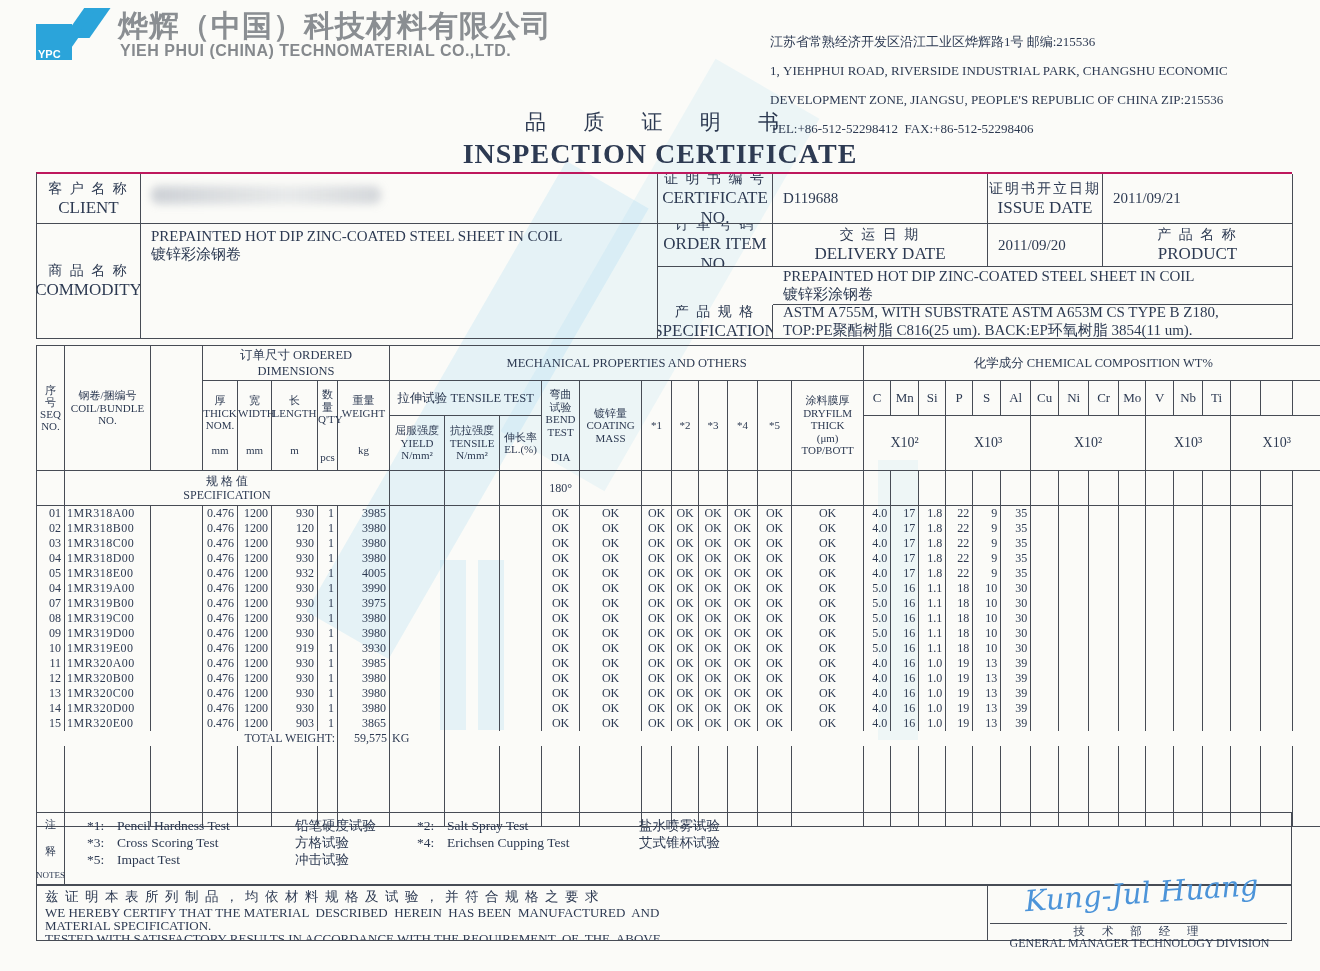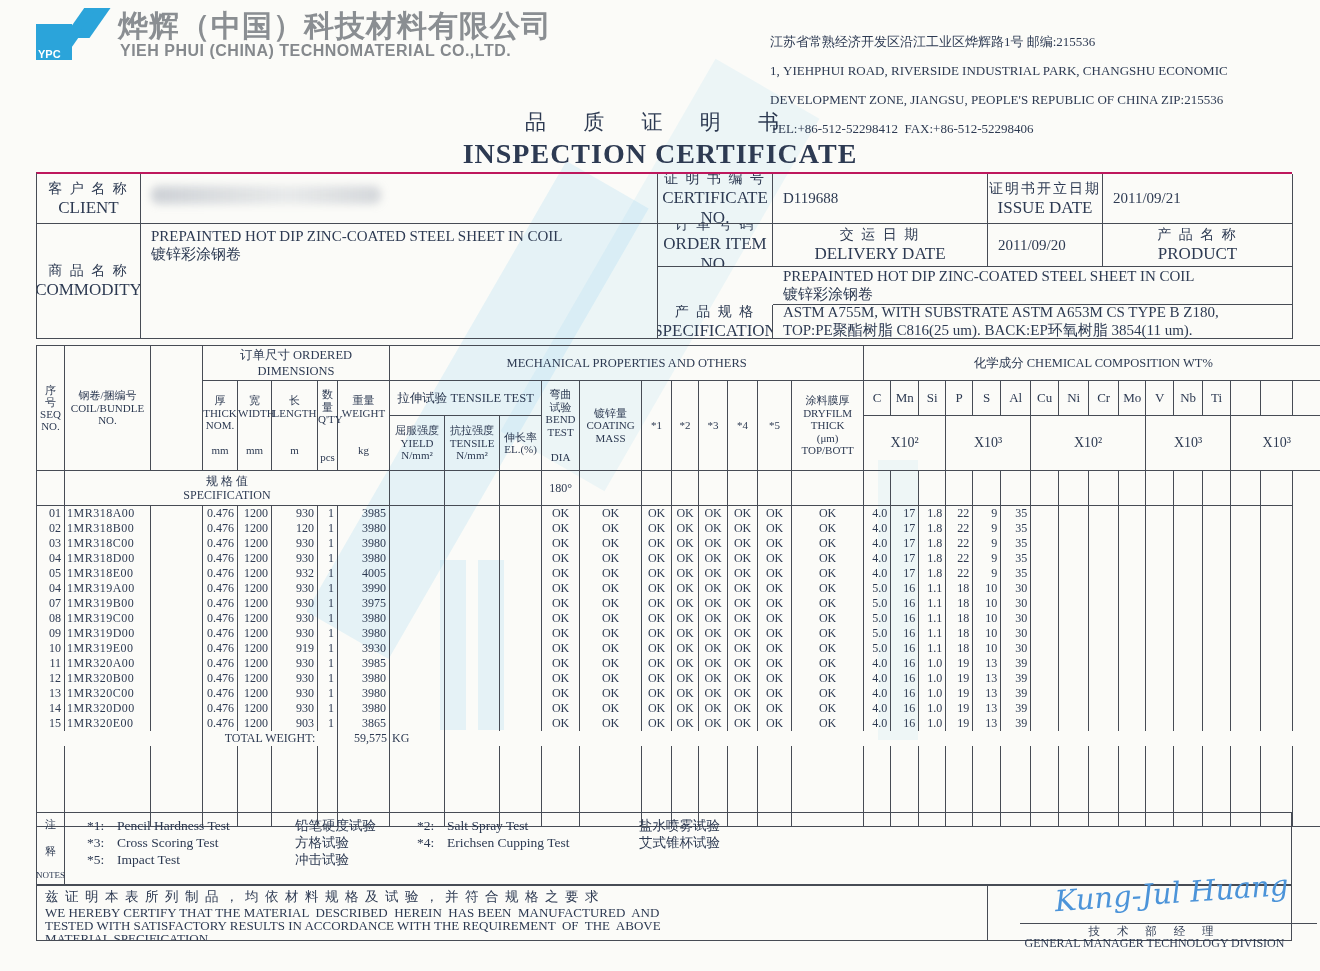--- a/index.html
+++ b/index.html
@@ -55,38 +55,38 @@
   .elem{font-size:13px;text-align:center;}
   .mult{font-size:14px;text-align:center;}
   .seqh{font-size:11px;line-height:12px;white-space:pre-line;}
   .coilh{font-size:11px;line-height:12.5px;white-space:pre-line;}
   .spec-cell{text-align:center;font-size:12px;line-height:14px;}
   td.side{border-left:1px solid #474c55;border-right:1px solid #474c55;border-top:none;border-bottom:none;padding:0 2px;overflow:hidden;}
   td.num{text-align:right;padding-right:3px;}
   td.coil{text-align:left;padding-left:2px;letter-spacing:0.5px;}
   td.ok{text-align:center;}
   .total-row{height:15px;}
-  .total-label{text-align:center;font-size:12px;}
+  .total-label{text-align:right;font-size:12px;}
   .total-val{text-align:right;padding-right:4px;}
   .total-unit{text-align:left;padding-left:4px;}
   .filler-row{height:80px;}
 
   
   .notes{position:absolute;left:36px;top:812px;width:1256px;height:73px;border:1px solid #474c55;box-sizing:border-box;display:flex;}
   .notes .nl{width:28px;border-right:1px solid #474c55;display:flex;flex-direction:column;align-items:center;justify-content:space-between;padding:4px 0;box-sizing:border-box;}
   .notes .nl .z1{font-size:11px;}
   .notes .nl .en{font-size:9px;}
   .notes .body{flex:1;padding:4px 0 0 22px;display:grid;grid-template-columns:330px 1fr;grid-auto-rows:17px;font-size:13.5px;align-items:center;}
   .nitem span{display:inline-block;}
   .nitem .nid{width:30px;}
   .nitem .nen{width:178px;}
   .nitem2 .nen{width:192px;}
 
   
-  .footer{position:absolute;left:36px;top:885px;width:1256px;height:56px;border:1px solid #474c55;box-sizing:border-box;display:flex;gap:30px;}
+  .footer{position:absolute;left:36px;top:885px;width:1256px;height:56px;border:1px solid #474c55;box-sizing:border-box;display:flex;}
   .f-left{width:951px;border-right:1px solid #474c55;box-sizing:border-box;padding:2px 0 0 8px;overflow:hidden;}
   .f-zh{font-size:13.5px;letter-spacing:6.5px;white-space:nowrap;}
   .f-en{font-size:13px;line-height:13px;white-space:pre;}
   .f-right{position:relative;flex:1;}
   .sig{position:absolute;left:6px;top:-10px;width:295px;text-align:center;font-style:italic;font-size:29px;color:#4c94d9;transform:rotate(-4deg);white-space:nowrap;font-family:"DejaVu Serif",serif;}
   .sig-line{position:absolute;left:2px;top:37px;width:297px;border-top:1px solid #474c55;}
   .sig-zh{position:absolute;left:0;top:38px;width:100%;text-align:center;font-size:11.5px;letter-spacing:7px;}
   .sig-en{position:absolute;left:0;top:50px;width:100%;text-align:center;font-size:12px;white-space:nowrap;}
 </style>
 </head>
@@ -958,22 +958,22 @@
       <div class="nitem nitem2"><span class="nid">*4:</span><span class="nen">Erichsen Cupping Test</span><span>艾式锥杯试验</span></div>
       <div class="nitem"><span class="nid">*5:</span><span class="nen">Impact Test</span><span>冲击试验</span></div>
       <div></div>
     </div>
   </div>
 
   <div class="footer z">
     <div class="f-left">
       <div class="f-zh">兹证明本表所列制品，均依材料规格及试验，并符合规格之要求</div>
       <div class="f-en">WE HEREBY CERTIFY THAT THE MATERIAL  DESCRIBED  HEREIN  HAS BEEN  MANUFACTURED  AND</div>
+      <div class="f-en">MATERIAL SPECIFICATION.</div>
       <div class="f-en">TESTED WITH SATISFACTORY RESULTS IN ACCORDANCE WITH THE REQUIREMENT  OF  THE  ABOVE</div>
-      <div class="f-en">MATERIAL SPECIFICATION.</div>
     </div>
     <div class="f-right">
       <div class="sig">Kung-Jul Huang</div>
       <div class="sig-line"></div>
       <div class="sig-zh">技 术 部 经 理</div>
       <div class="sig-en">GENERAL MANAGER TECHNOLOGY DIVISION</div>
     </div>
   </div>
 
 </div>

